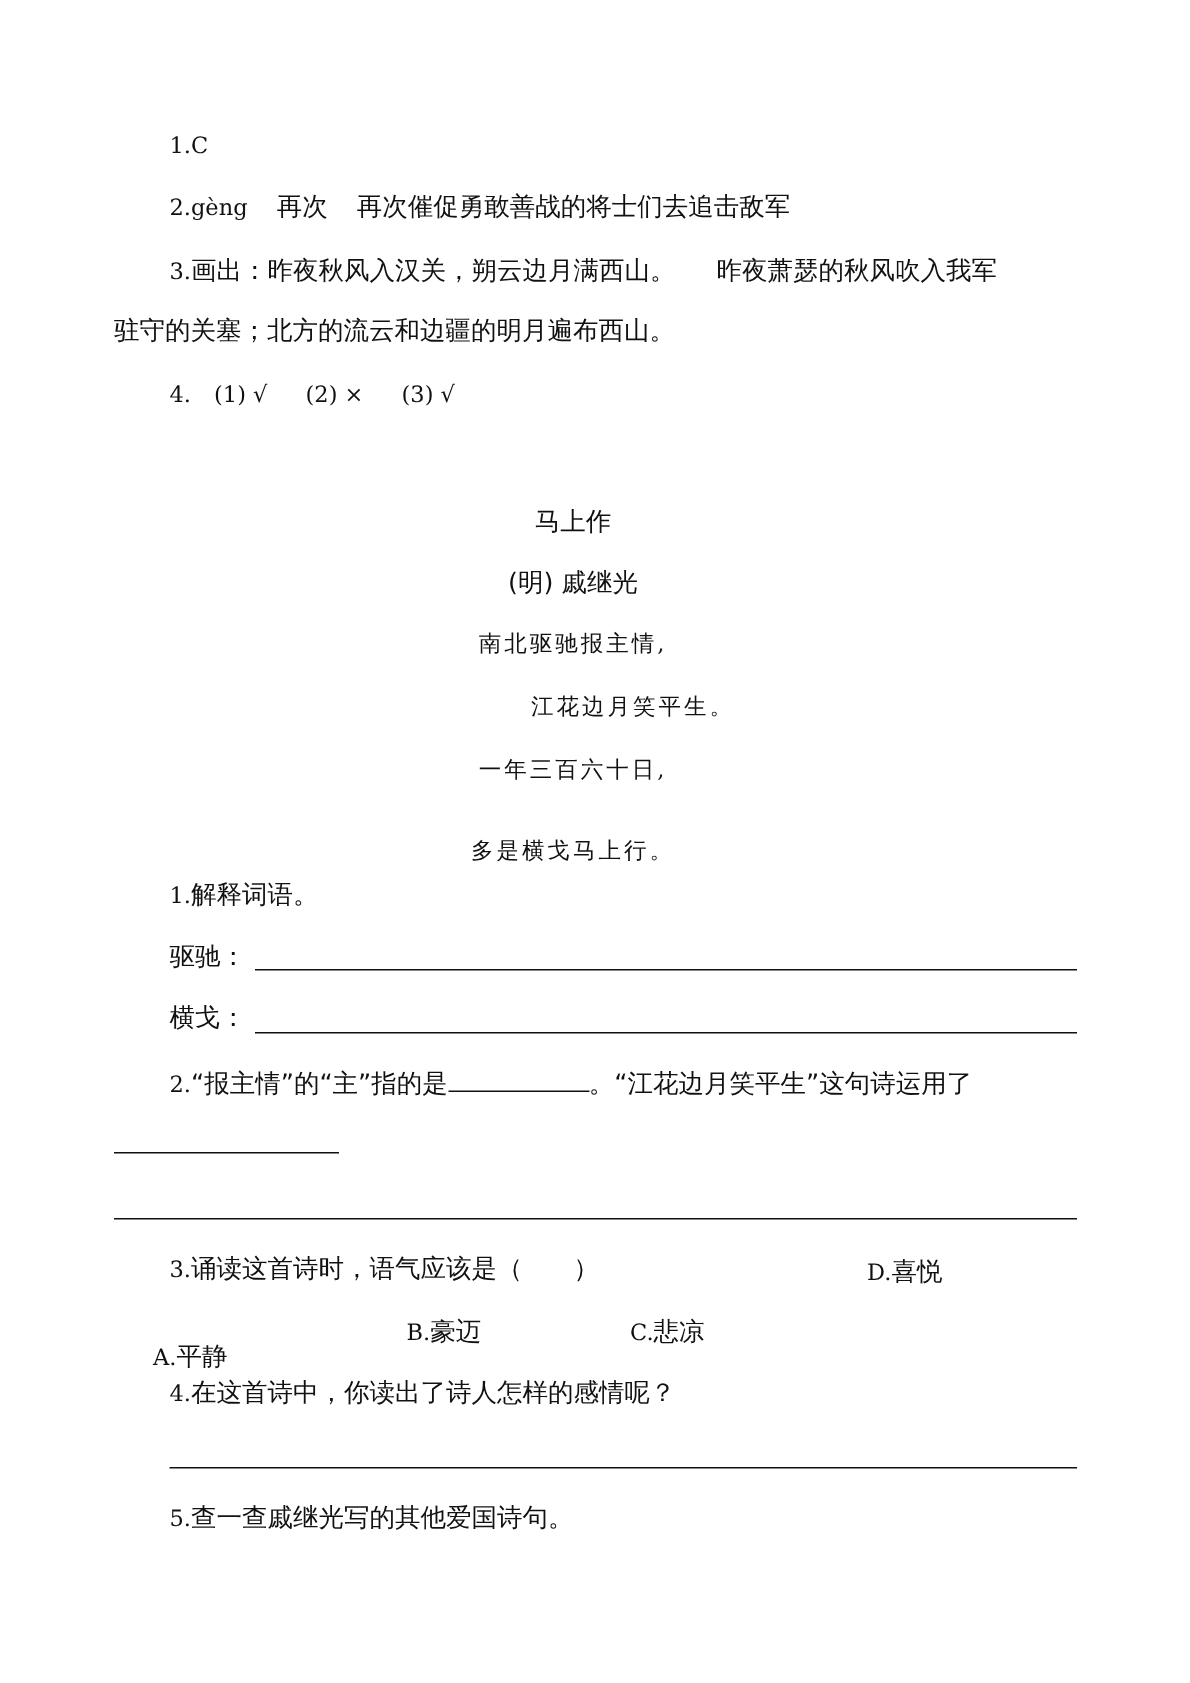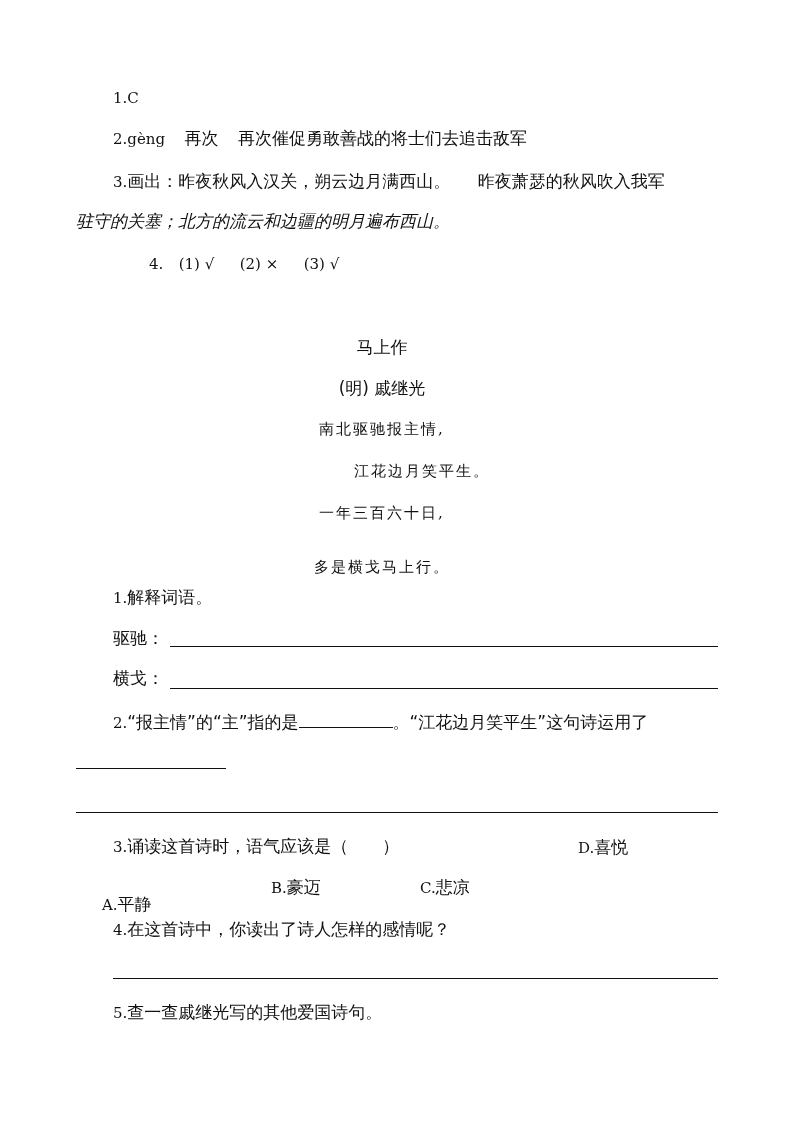--- a/index.html
+++ b/index.html
@@ -30,25 +30,25 @@
 <div class="line" style="left:113px; top:127px;">
   <span class="num">2.</span><span class="num">gèng</span>
   <span class="gap" style="width:14px"></span><span>再次</span>
   <span class="gap" style="width:14px"></span><span>再次催促勇敢善战的将士们去追击敌军</span>
 </div>
 
 <div class="line" style="left:113px; top:170px;">
   <span class="num">3.</span><span>画出：昨夜秋风入汉关，朔云边月满西山。</span>
   <span class="gap" style="width:22px"></span><span>昨夜萧瑟的秋风吹入我军</span>
 </div>
-<div class="line" style="left:76px; top:210px;font-style:italic;">
+<div class="line" style="left:76px; top:210px;">
   <span>驻守的关塞；北方的流云和边疆的明月遍布西山。</span>
 </div>
 
-<div class="line" style="left:113px; top:252px;margin-left:36px;">
+<div class="line" style="left:113px; top:252px;">
   <span class="num">4.</span>
   <span class="gap" style="width:10px"></span><span class="num">(1) √</span>
   <span class="gap" style="width:20px"></span><span class="num">(2) ×</span>
   <span class="gap" style="width:20px"></span><span class="num">(3) √</span>
 </div>
 
 <div class="center title" style="top:336px;">马上作</div>
 <div class="center title" style="top:377px;">(明) 戚继光</div>
 <div class="center poem" style="top:420px;">南北驱驰报主情,</div>
 <div class="center poem" style="top:462px;padding-left:40px;">江花边月笑平生。</div>

